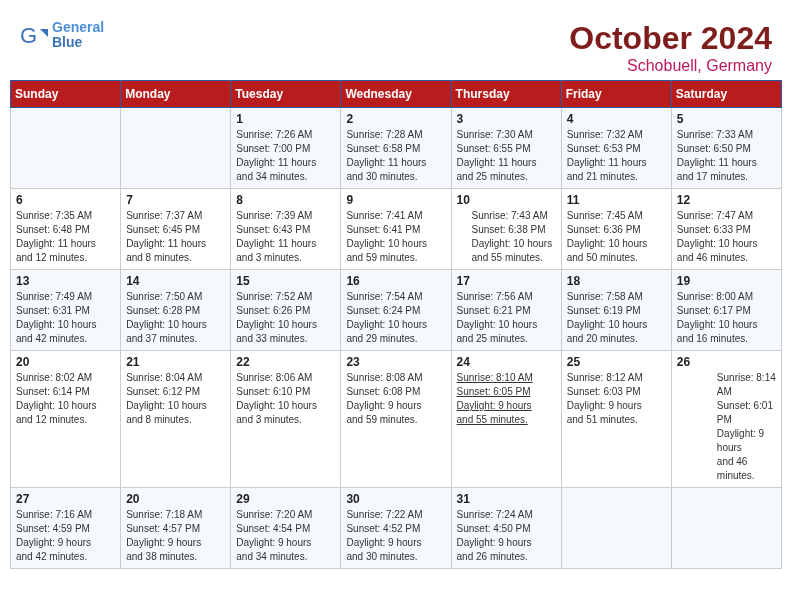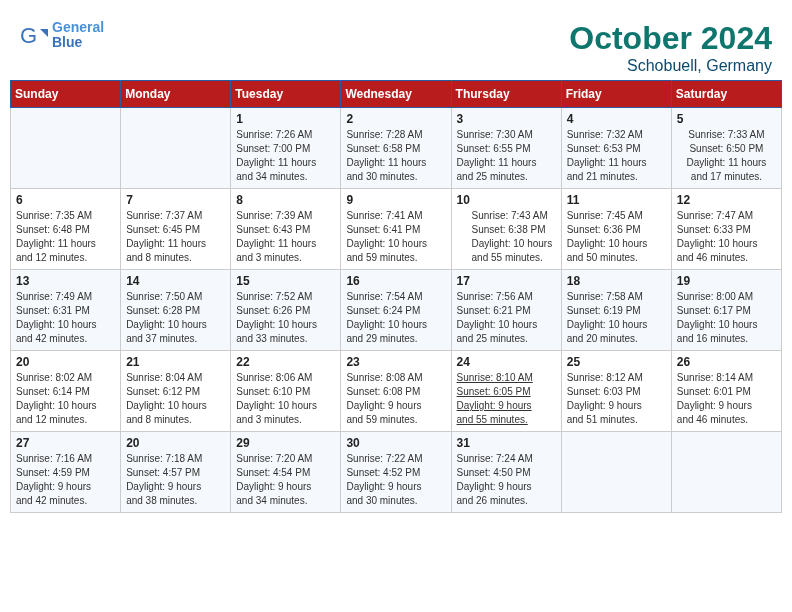--- a/index.html
+++ b/index.html
@@ -33,25 +33,25 @@
       width: 28px;
       height: 28px;
       margin-right: 4px;
     }
     .title-block {
       text-align: right;
     }
     .month-title {
       font-size: 32px;
       font-weight: bold;
-      color: #0f766e;
+      color: #7f1d1d;
     }
     .subtitle {
       font-size: 16px;
-      color: #0c4a6e;
+      color: #be185d;
     }
     .calendar {
       width: 100%;
       border-collapse: collapse;
       font-size: 11px;
     }
     .calendar th {
       background: #b91c1c;
       color: #fff;
       padding: 6px 4px;
@@ -150,21 +150,21 @@
         </td>
         <td>
           <div class="day-num">4</div>
           <div class="day-info" style="white-space: pre-line;">Sunrise: 7:32 AM
 Sunset: 6:53 PM
 Daylight: 11 hours
 and 21 minutes.</div>
         </td>
         <td>
           <div class="day-num">5</div>
-          <div class="day-info" style="white-space: pre-line; text-align: center;">Sunrise: 7:33 AM
+          <div class="day-info" style="white-space: pre-line;">Sunrise: 7:33 AM
 Sunset: 6:50 PM
 Daylight: 11 hours
 and 17 minutes.</div>
         </td>
       </tr>
       <tr class="week-row">
         <td>
           <div class="day-num">6</div>
           <div class="day-info" style="white-space: pre-line;">Sunrise: 7:35 AM
 Sunset: 6:48 PM
@@ -303,21 +303,21 @@
         </td>
         <td>
           <div class="day-num">25</div>
           <div class="day-info" style="white-space: pre-line;">Sunrise: 8:12 AM
 Sunset: 6:03 PM
 Daylight: 9 hours
 and 51 minutes.</div>
         </td>
         <td>
           <div class="day-num">26</div>
-          <div class="day-info" style="white-space: pre-line;">Sunrise: 8:14 AM
+          <div class="day-info" style="white-space: pre-line; margin-left: 40px;">Sunrise: 8:14 AM
 Sunset: 6:01 PM
 Daylight: 9 hours
 and 46 minutes.</div>
         </td>
       </tr>
       <tr class="week-row">
         <td>
           <div class="day-num">27</div>
           <div class="day-info" style="white-space: pre-line;">Sunrise: 7:16 AM
 Sunset: 4:59 PM

